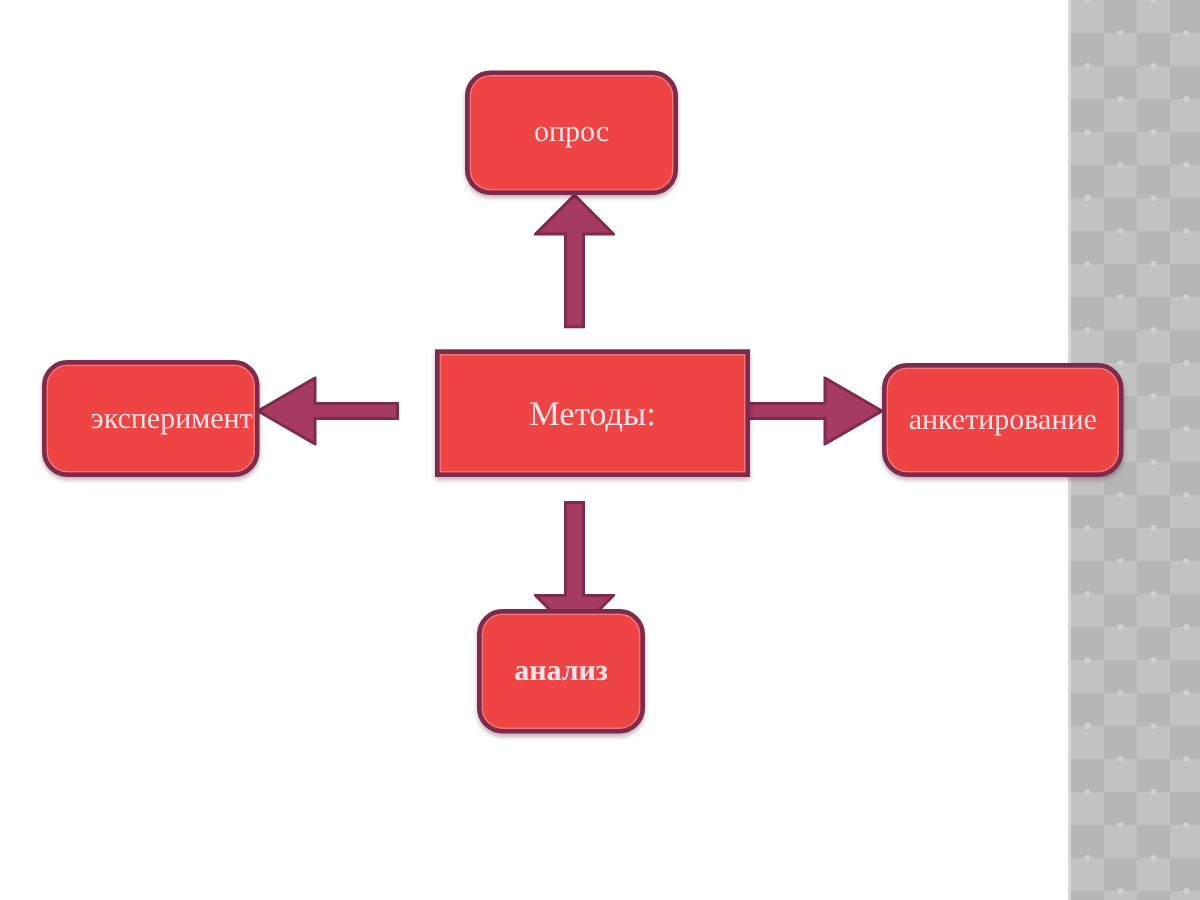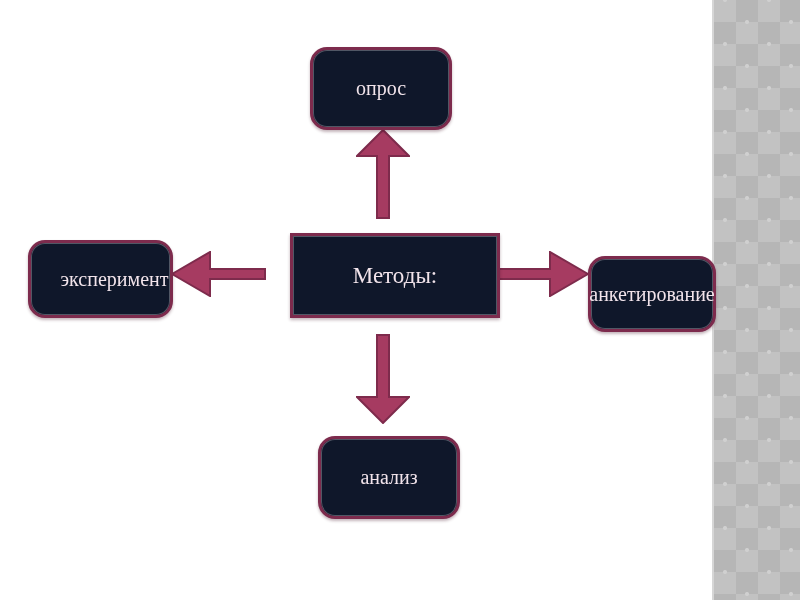--- a/index.html
+++ b/index.html
@@ -17,33 +17,33 @@
       radial-gradient(circle, #d0d0d0 1.5px, rgba(0,0,0,0) 2.5px),
       linear-gradient(45deg, #b6b6b6 25%, rgba(0,0,0,0) 25%, rgba(0,0,0,0) 75%, #b6b6b6 75%),
       linear-gradient(45deg, #b6b6b6 25%, rgba(0,0,0,0) 25%, rgba(0,0,0,0) 75%, #b6b6b6 75%);
     background-position: 11px 0px, 33px 22px, 0 0, 22px 22px;
     background-size: 44px 44px, 44px 44px, 44px 44px, 44px 44px;
     border-left:2px solid #d6d6d6;
   }
   .node{
     position:absolute;display:flex;align-items:center;justify-content:center;
     box-sizing:border-box;
-    background:#0f172a;
+    background:#ef4444;
     border:3px solid #7d2b4d;
     color:#f2e4eb;
     font-size:20px;
     box-shadow:0 2px 3px rgba(60,10,30,0.30), inset 0 0 0 1px rgba(255,255,255,0.28);
     text-align:center;
   }
   .rounded{border-radius:17px;}
   .node-center{left:290px;top:233px;width:210px;height:85px;font-size:23px;}
   .node-top{left:310px;top:47px;width:142px;height:83px;}
   .node-left{left:28px;top:240px;width:145px;height:78px;padding-left:28px;}
-  .node-right{left:588px;top:256px;width:128px;height:76px;}
-  .node-bottom{left:318px;top:436px;width:142px;height:83px;}
+  .node-right{left:588px;top:242px;width:161px;height:76px;}
+  .node-bottom{left:318px;top:406px;width:112px;height:83px;font-weight:bold;}
   .arrow{position:absolute;}
   .arrow polygon{fill:#a63b61;stroke:#7e2b4c;stroke-width:2;stroke-linejoin:miter;}
   .arrow-up{left:356px;top:129px;}
   .arrow-down{left:356px;top:334px;}
   .arrow-left{left:171px;top:251px;}
   .arrow-right{left:496px;top:251px;}
 </style>
 </head>
 <body>
 

